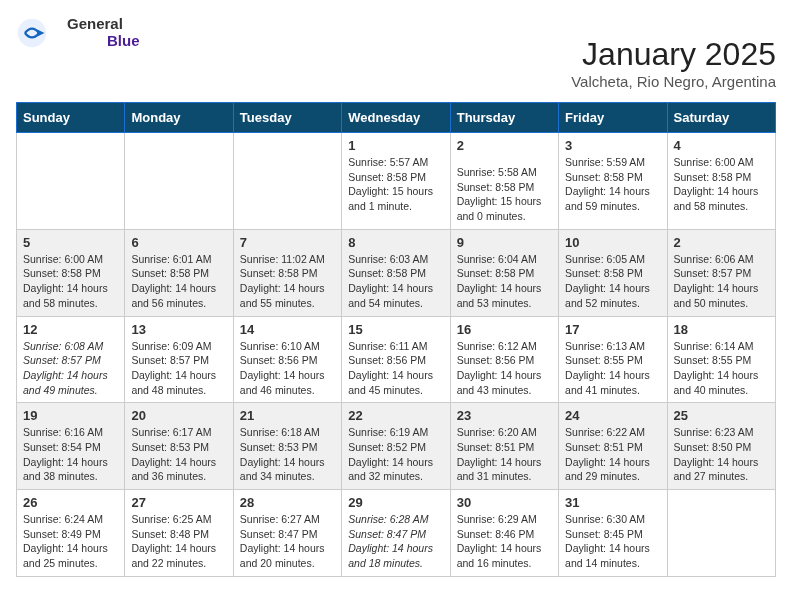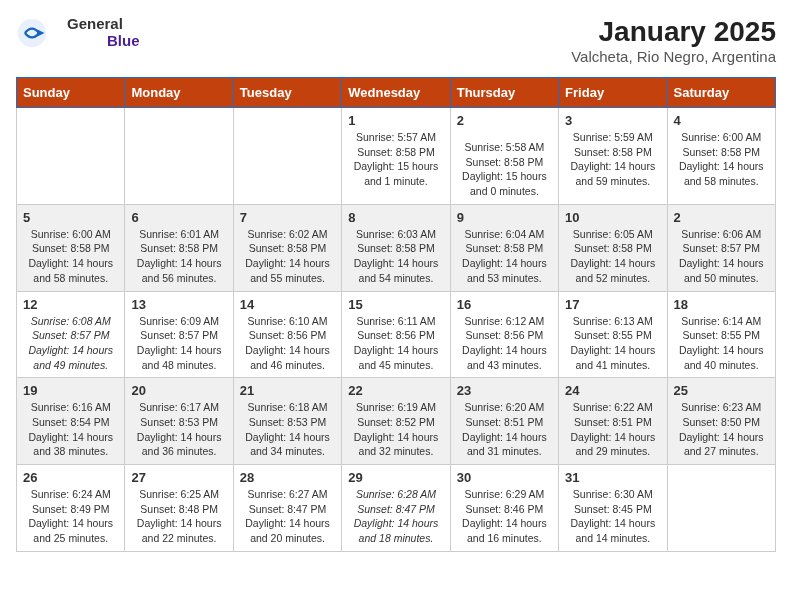--- a/index.html
+++ b/index.html
@@ -31,35 +31,36 @@
     .logo-text .general { color: #333; }
     .logo-text .blue { color: #4c1d95; margin-left: 40px; }
     .logo-icon {
       width: 32px;
       height: 32px;
     }
     .title-block {
       text-align: right;
     }
     .month-title {
-      font-size: 28px;
-      font-weight: bold;
+      font-size: 32px;
+      font-weight: normal;
       color: #222;
+      margin-top: 20px;
     }
     .location {
       font-size: 15px;
       color: #555;
     }
     .calendar {
       width: 100%;
       border-collapse: collapse;
       border: 1px solid #ccc;
     }
     .calendar th {
-      background-color: #c2410c;
+      background-color: #0c4a6e;
       color: #fff;
       font-size: 13px;
       font-weight: bold;
       padding: 7px 6px;
       text-align: left;
       border: 1px solid #1a6ecf;
     }
     .calendar td {
       vertical-align: top;
       padding: 5px 6px;
@@ -84,21 +85,20 @@
     .cal-body tr:nth-child(4) td { background: #f0f0f0; }
     .day-num {
       font-weight: bold;
       font-size: 13px;
       margin-bottom: 2px;
     }
     .day-info {
       font-size: 10.5px;
       line-height: 1.4;
       color: #333;
-      text-align: center;
     }
     .empty { background: #fff !important; }
   </style>
 </head>
 <body>
 
 <div class="header">
   <div class="logo">
     <svg class="logo-icon" viewBox="0 0 36 36">
       <circle cx="18" cy="18" r="16" fill="#e8f0fe"></circle>
@@ -173,21 +173,21 @@
         </td>
         <td>
           <div class="day-num">6</div>
           <div class="day-info" style="white-space: pre-line;">Sunrise: 6:01 AM
 Sunset: 8:58 PM
 Daylight: 14 hours
 and 56 minutes.</div>
         </td>
         <td>
           <div class="day-num">7</div>
-          <div class="day-info" style="white-space: pre-line;">Sunrise: 6:02 AM
+          <div class="day-info" style="white-space: pre-line;">Sunrise: 11:02 AM
 Sunset: 8:58 PM
 Daylight: 14 hours
 and 55 minutes.</div>
         </td>
         <td>
           <div class="day-num">8</div>
           <div class="day-info" style="white-space: pre-line;">Sunrise: 6:03 AM
 Sunset: 8:58 PM
 Daylight: 14 hours
 and 54 minutes.</div>

